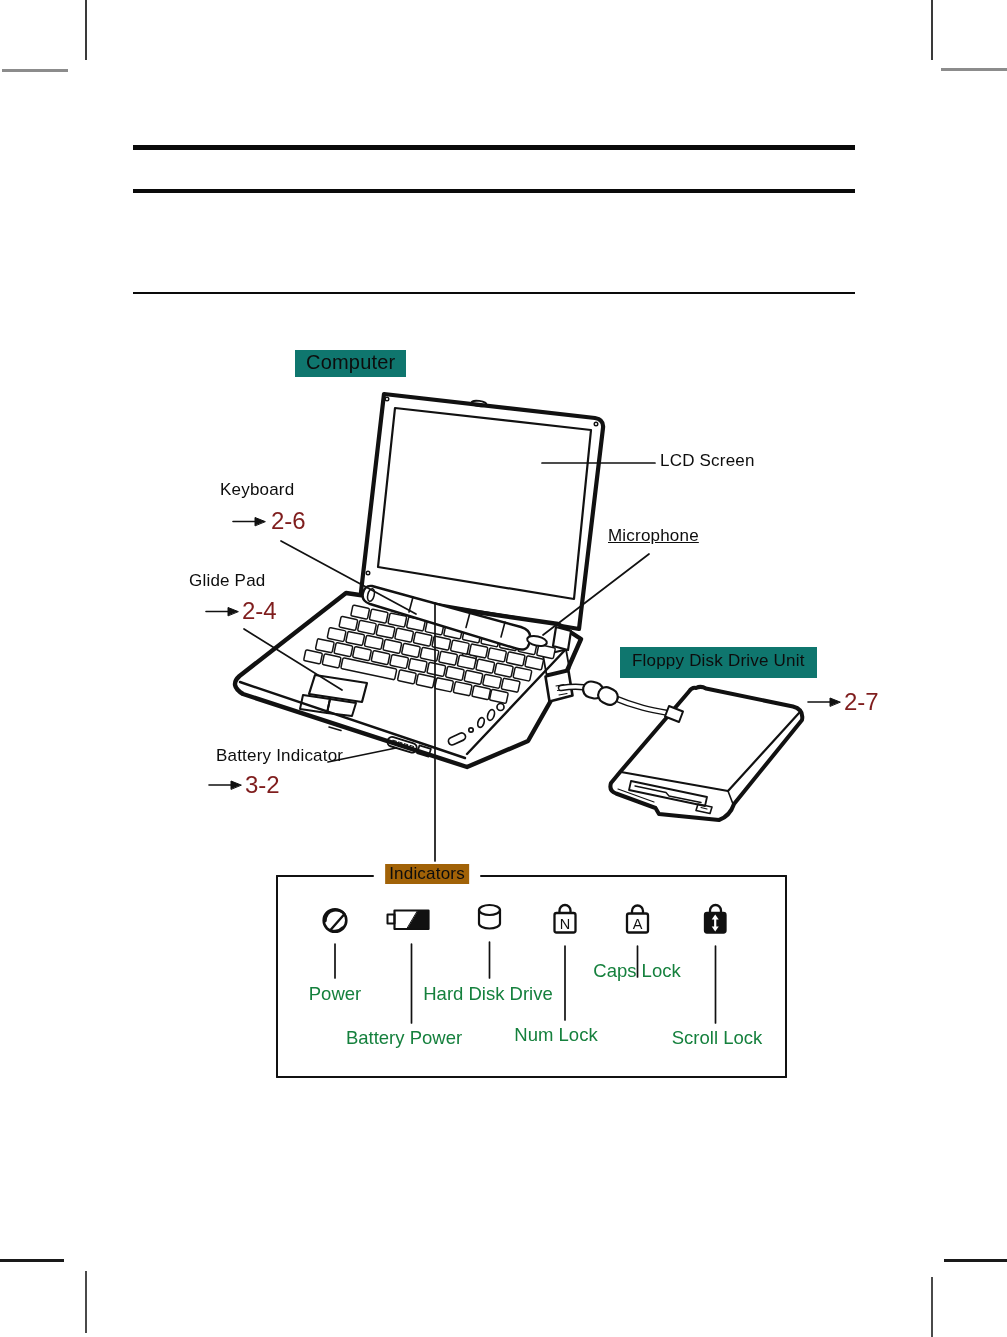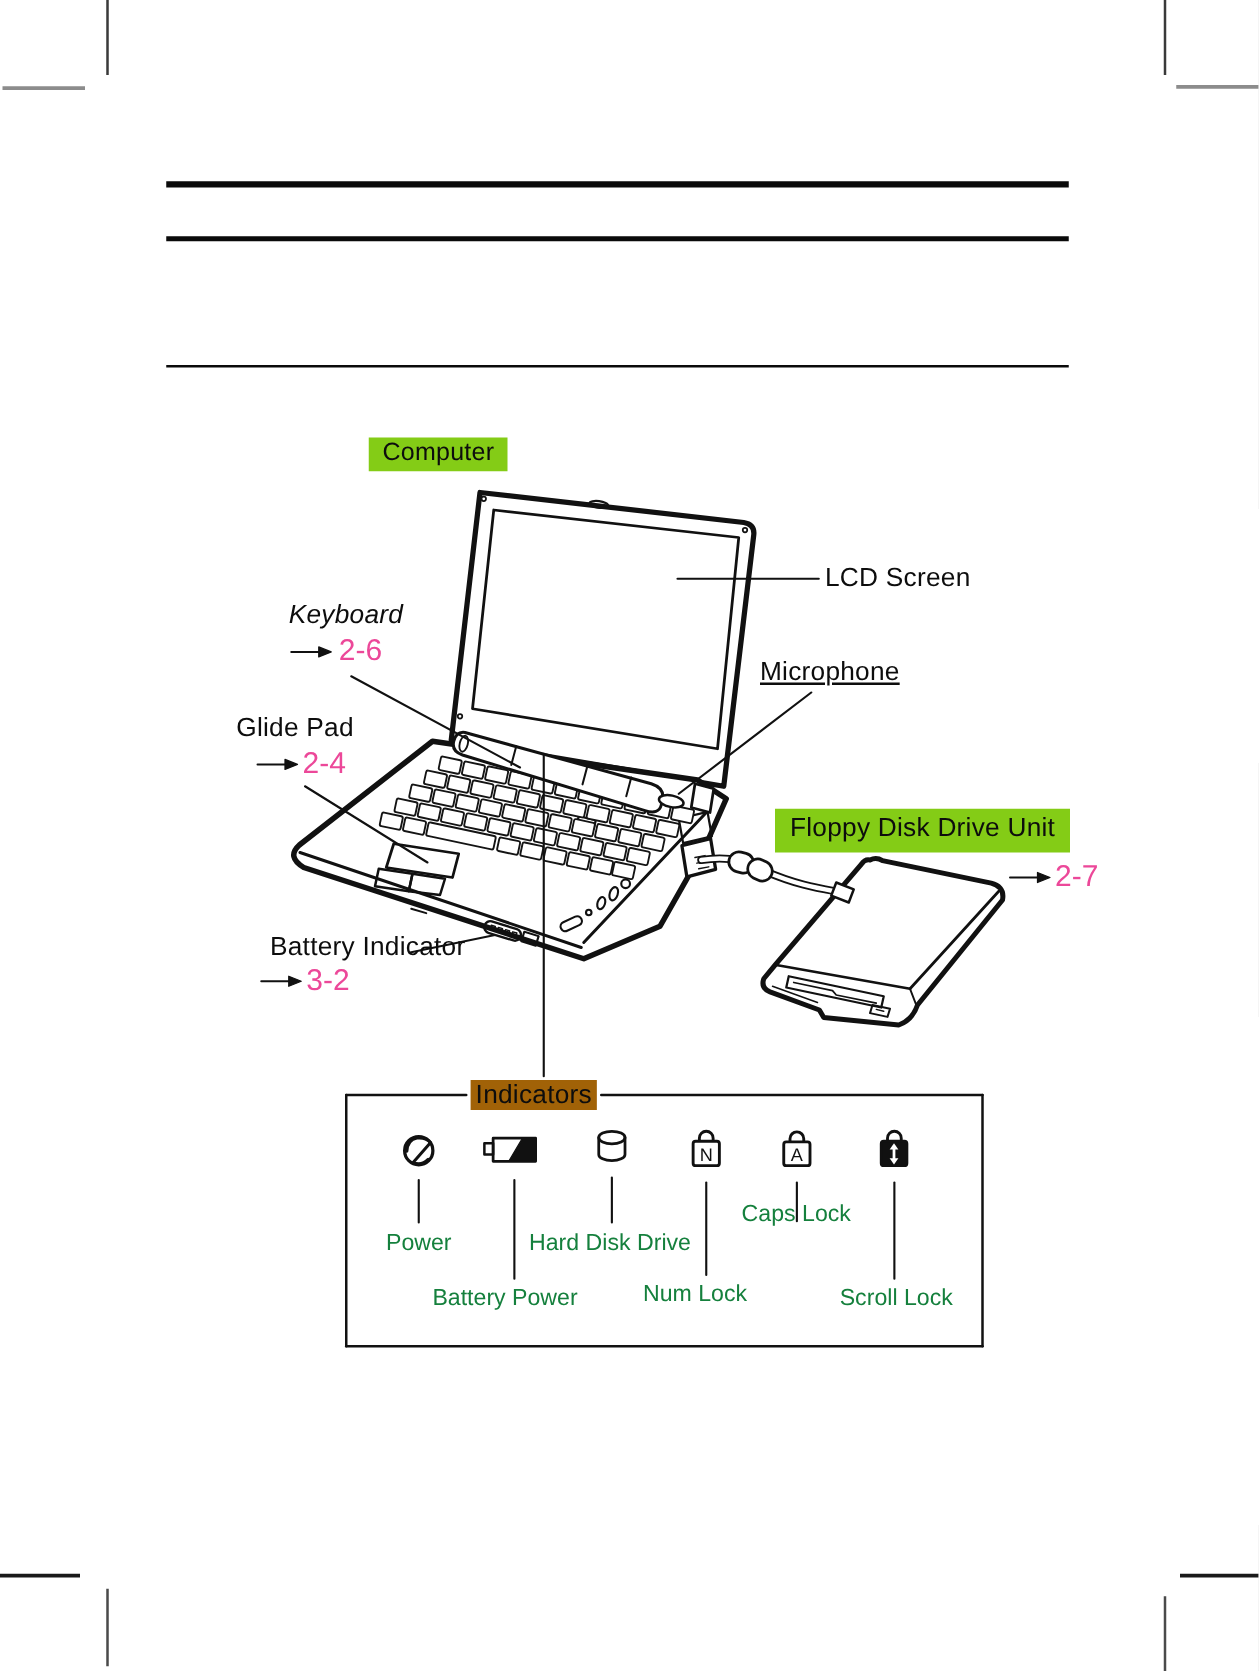--- a/index.html
+++ b/index.html
@@ -3,25 +3,25 @@
 <meta charset="utf-8">
 <style>
   html,body{margin:0;padding:0;background:#e8e8e8;}
   #page{
     position:relative;width:1007px;height:1337px;background:#ffffff;
     font-family:"Liberation Sans","DejaVu Sans",sans-serif;color:#0d0d0d;
     overflow:hidden;margin:0 auto;
   }
   .mark{position:absolute;}
   .callout{
-    position:absolute;font-size:21px;letter-spacing:.2px;white-space:nowrap;
+    position:absolute;font-size:17px;letter-spacing:.2px;white-space:nowrap;
     color:#0d0d0d;
   }
-  .refnum{position:absolute;font-size:24px;white-space:nowrap;color:#ec4899;}
-  .graybg{background:#84cc16;}
+  .refnum{position:absolute;font-size:24px;white-space:nowrap;color:#7f1d1d;}
+  .graybg{background:#0f766e;}
   .ind-label{
     position:absolute;font-size:18.5px;white-space:nowrap;color:#15803d;
     transform:translateX(-50%);
   }
   #art{position:absolute;left:0;top:0;}
   svg *{vector-effect:none;}
 </style>
 </head>
 <body>
 
@@ -251,21 +251,21 @@
         <path d="M 489.5,942 L 489.5,978"></path>
         <path d="M 565,946 L 565,1020"></path>
         <path d="M 637.5,946 L 637.5,977"></path>
         <path d="M 715.5,946 L 715.5,1023"></path>
       </g>
     </g>
   </svg>
 
   <div class="callout graybg" style="left:295px;top:350px;padding:1px 11px 3px;font-size:20px;">Computer</div>
 
-  <div class="callout" style="left:231px;top:480px;font-style:italic;">Keyboard</div>
+  <div class="callout" style="left:220px;top:480px;">Keyboard</div>
   <div class="refnum" style="left:271px;top:507px;">2-6</div>
 
   <div class="callout" style="left:189px;top:571px;">Glide Pad</div>
   <div class="refnum" style="left:242px;top:597px;">2-4</div>
 
   <div class="callout" style="left:660px;top:451px;">LCD Screen</div>
 
   <div class="callout" style="left:608px;top:526px;text-decoration:underline;">Microphone</div>
 
   <div class="callout graybg" style="left:620px;top:647px;padding:4px 12px 7px;text-align:right;">Floppy Disk Drive Unit</div>

